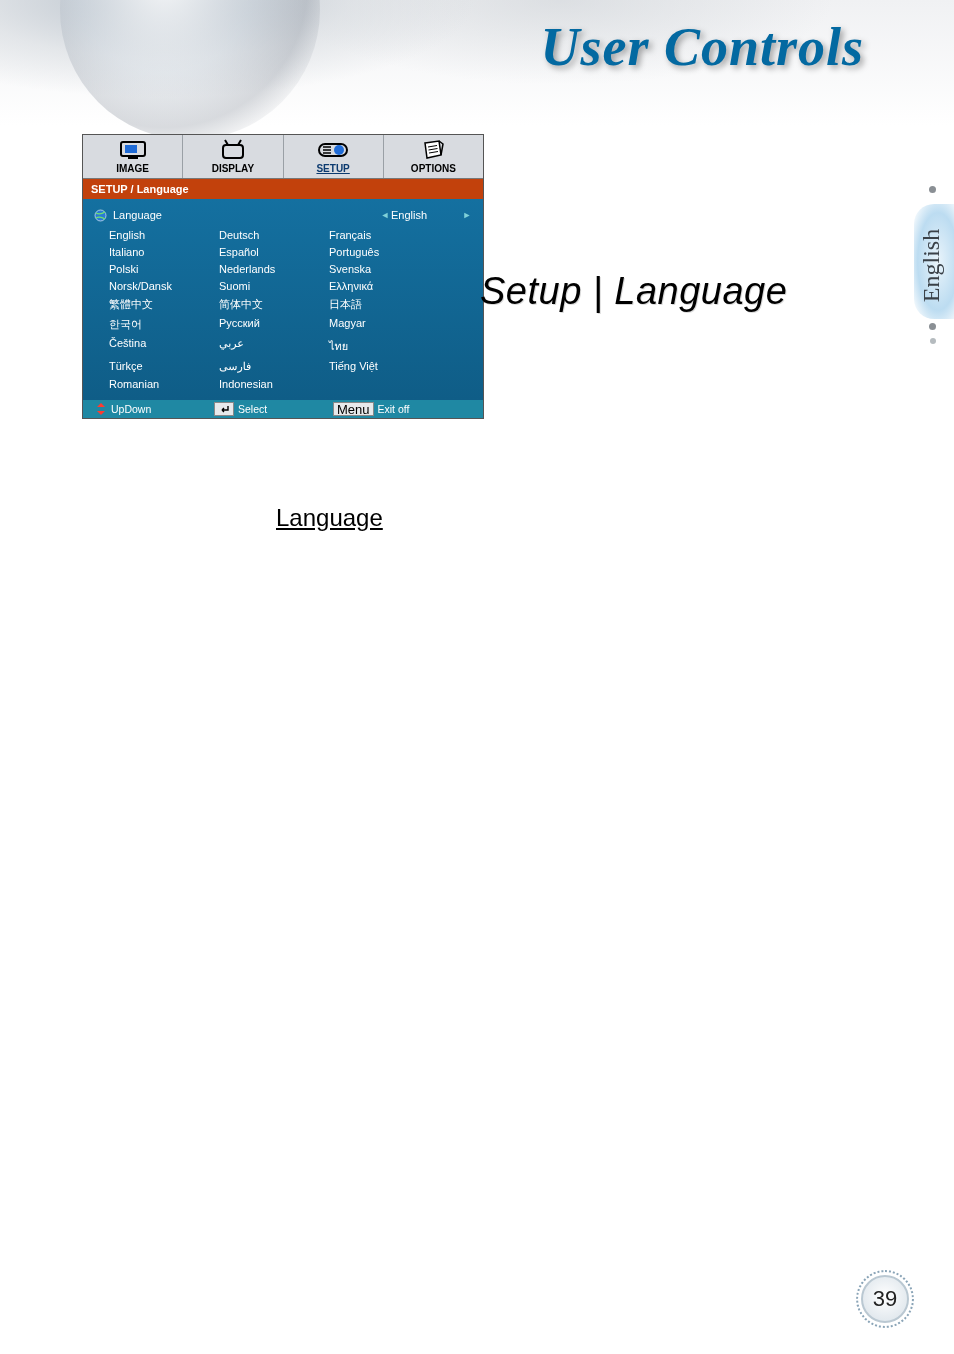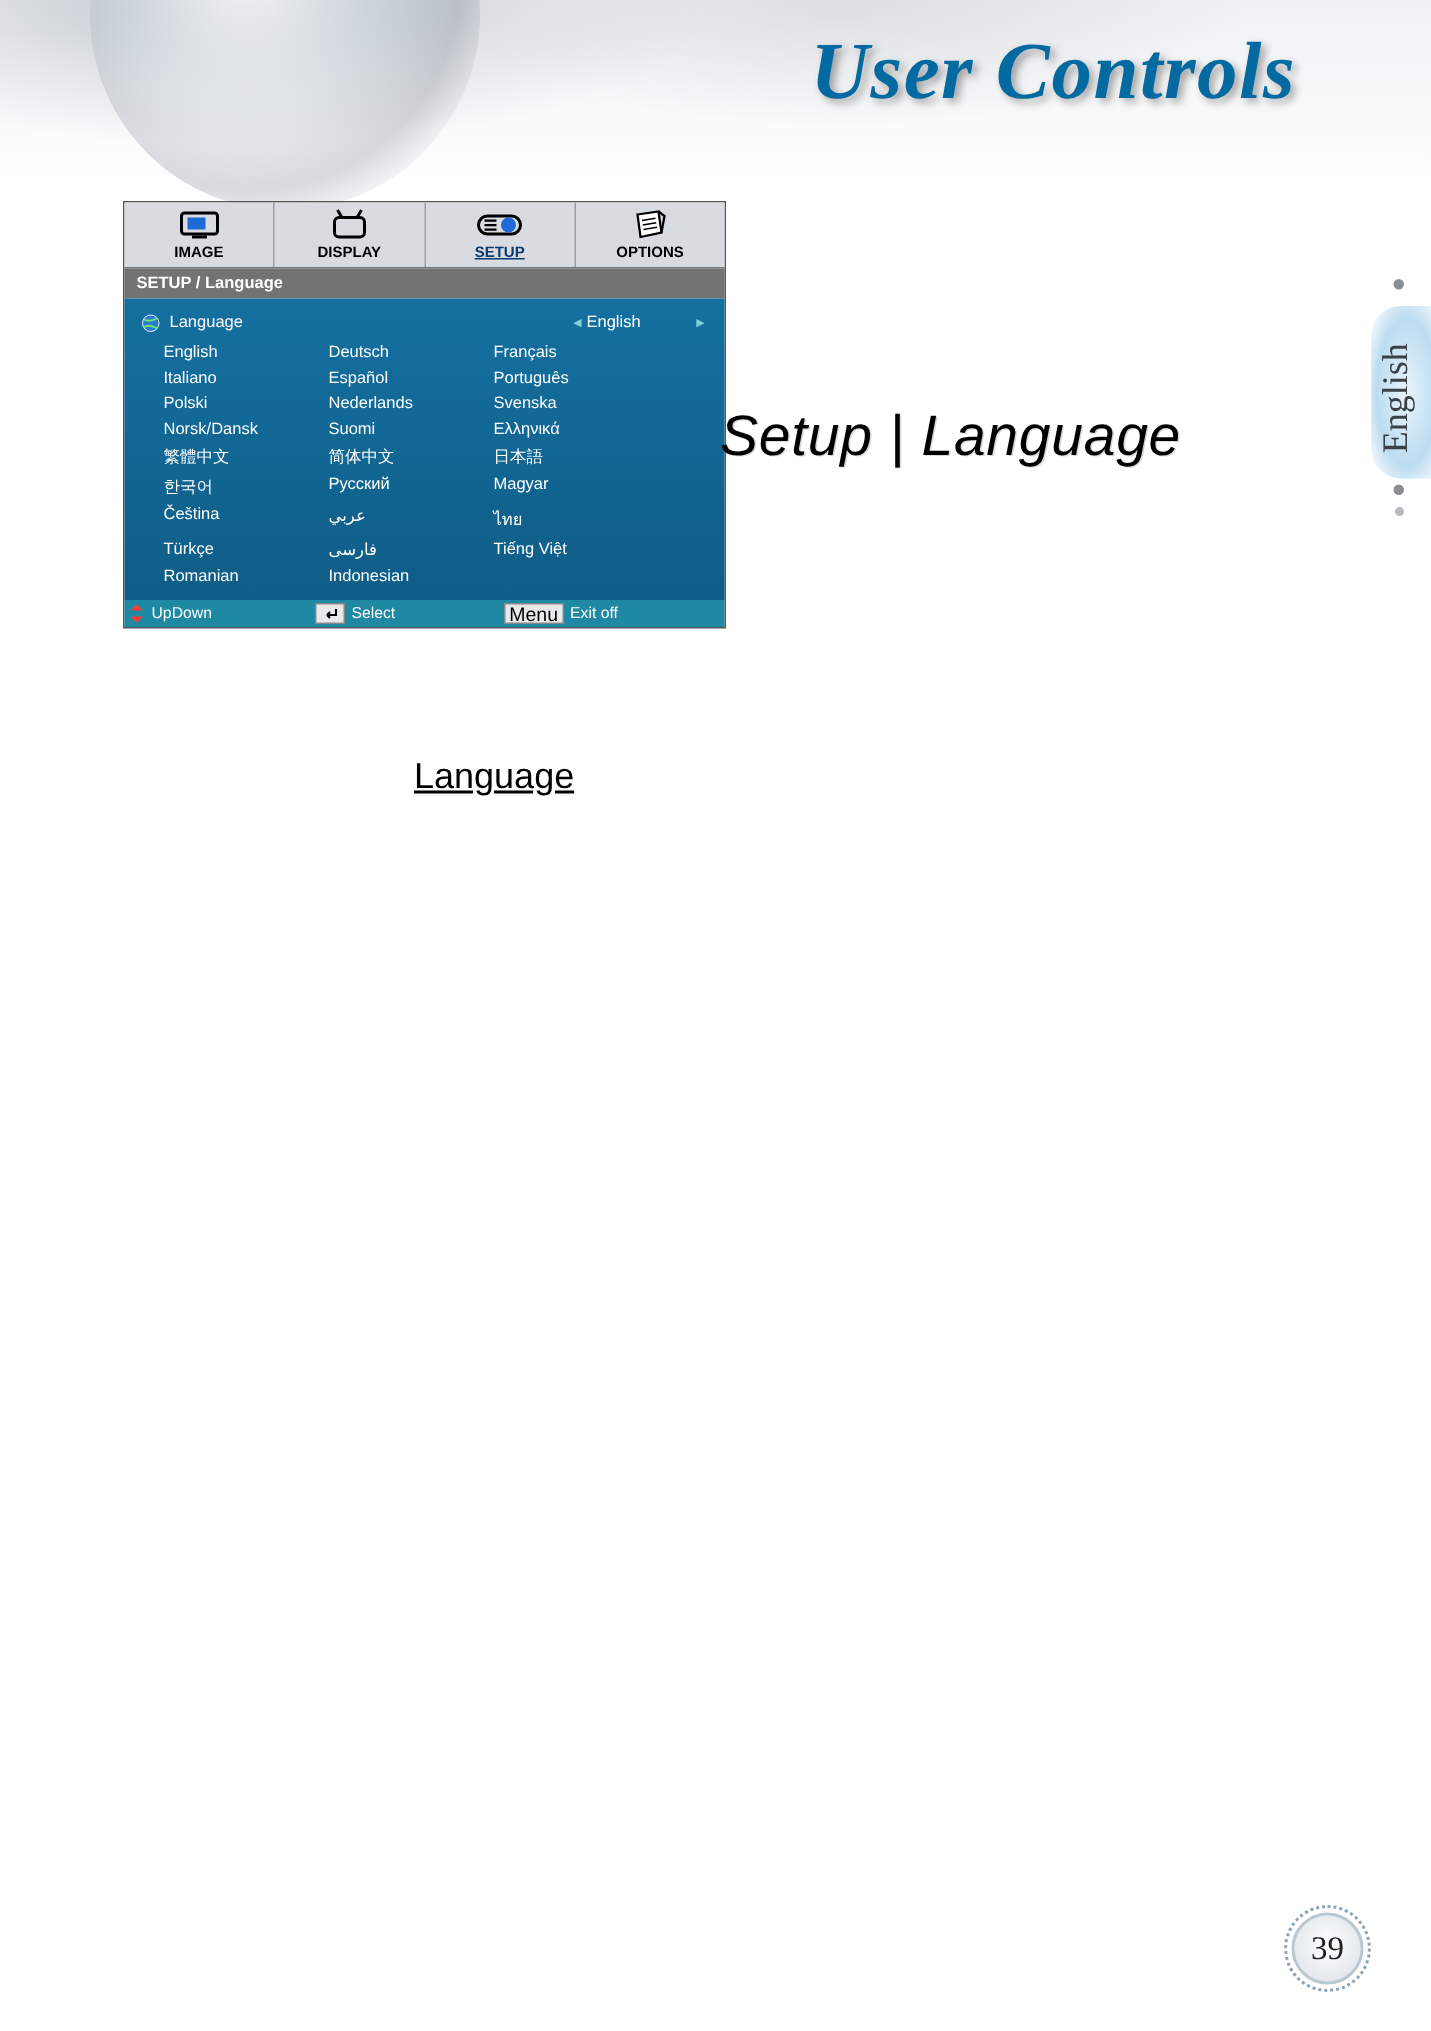--- a/index.html
+++ b/index.html
@@ -107,21 +107,21 @@
     margin-bottom:1px;
   }
   .osd .tab .lbl {
     font-weight: bold;
     font-size: 10px;
     color: #000;
   }
   .osd .tab.active .lbl { color: #0b3a6f; text-decoration: underline; }
 
   .osd .crumb {
-    background: #737373;
+    background: #c2410c;
     padding: 4px 8px;
     font-weight: bold;
     font-size: 11px;
   }
 
   .osd .body {
     background: linear-gradient(to bottom, #1470a0 0%, #0f5d87 100%);
     padding: 6px 8px 4px;
   }
   .osd .row {
@@ -145,21 +145,21 @@
     grid-template-columns: 110px 110px 1fr;
     row-gap: 5px;
     padding: 4px 0 6px 18px;
   }
   .osd .lang-grid span { white-space: nowrap; }
 
   .osd .footer {
     background: #1f88a3;
     display: flex;
     align-items: center;
-    padding: 2px 2px;
+    padding: 2px 12px;
     font-size: 10.5px;
     gap: 4px;
   }
   .osd .footer .chip {
     background:#e7e9eb; color:#000;
     padding:0 3px; border:1px solid #888;
     font-size:13px; display:inline-flex; align-items:center;
     height:14px;
   }
   .osd .footer .grp { display:flex; align-items:center; gap:4px; flex:1; }
@@ -207,21 +207,21 @@
   }
   .page-badge .ring2 {
     position:absolute; inset:5px;
     border-radius:50%;
     background: radial-gradient(circle at 50% 45%, #fff 0%, #e9eef2 55%, #d8e1e8 100%);
     border:2px solid #bac8d2;
   }
   .page-badge .num {
     position:absolute; inset:0;
     display:flex; align-items:center; justify-content:center;
-    font-size:22px; font-family:Liberation Serif, serif; color:#222;
+    font-size:22px; font-family:Liberation Sans, sans-serif; color:#222;
   }
 
   
   svg { display:block; }
 </style>
 </head>
 <body>
 
 <div class="top-bg"></div>
 <div class="lens-highlight"></div>

